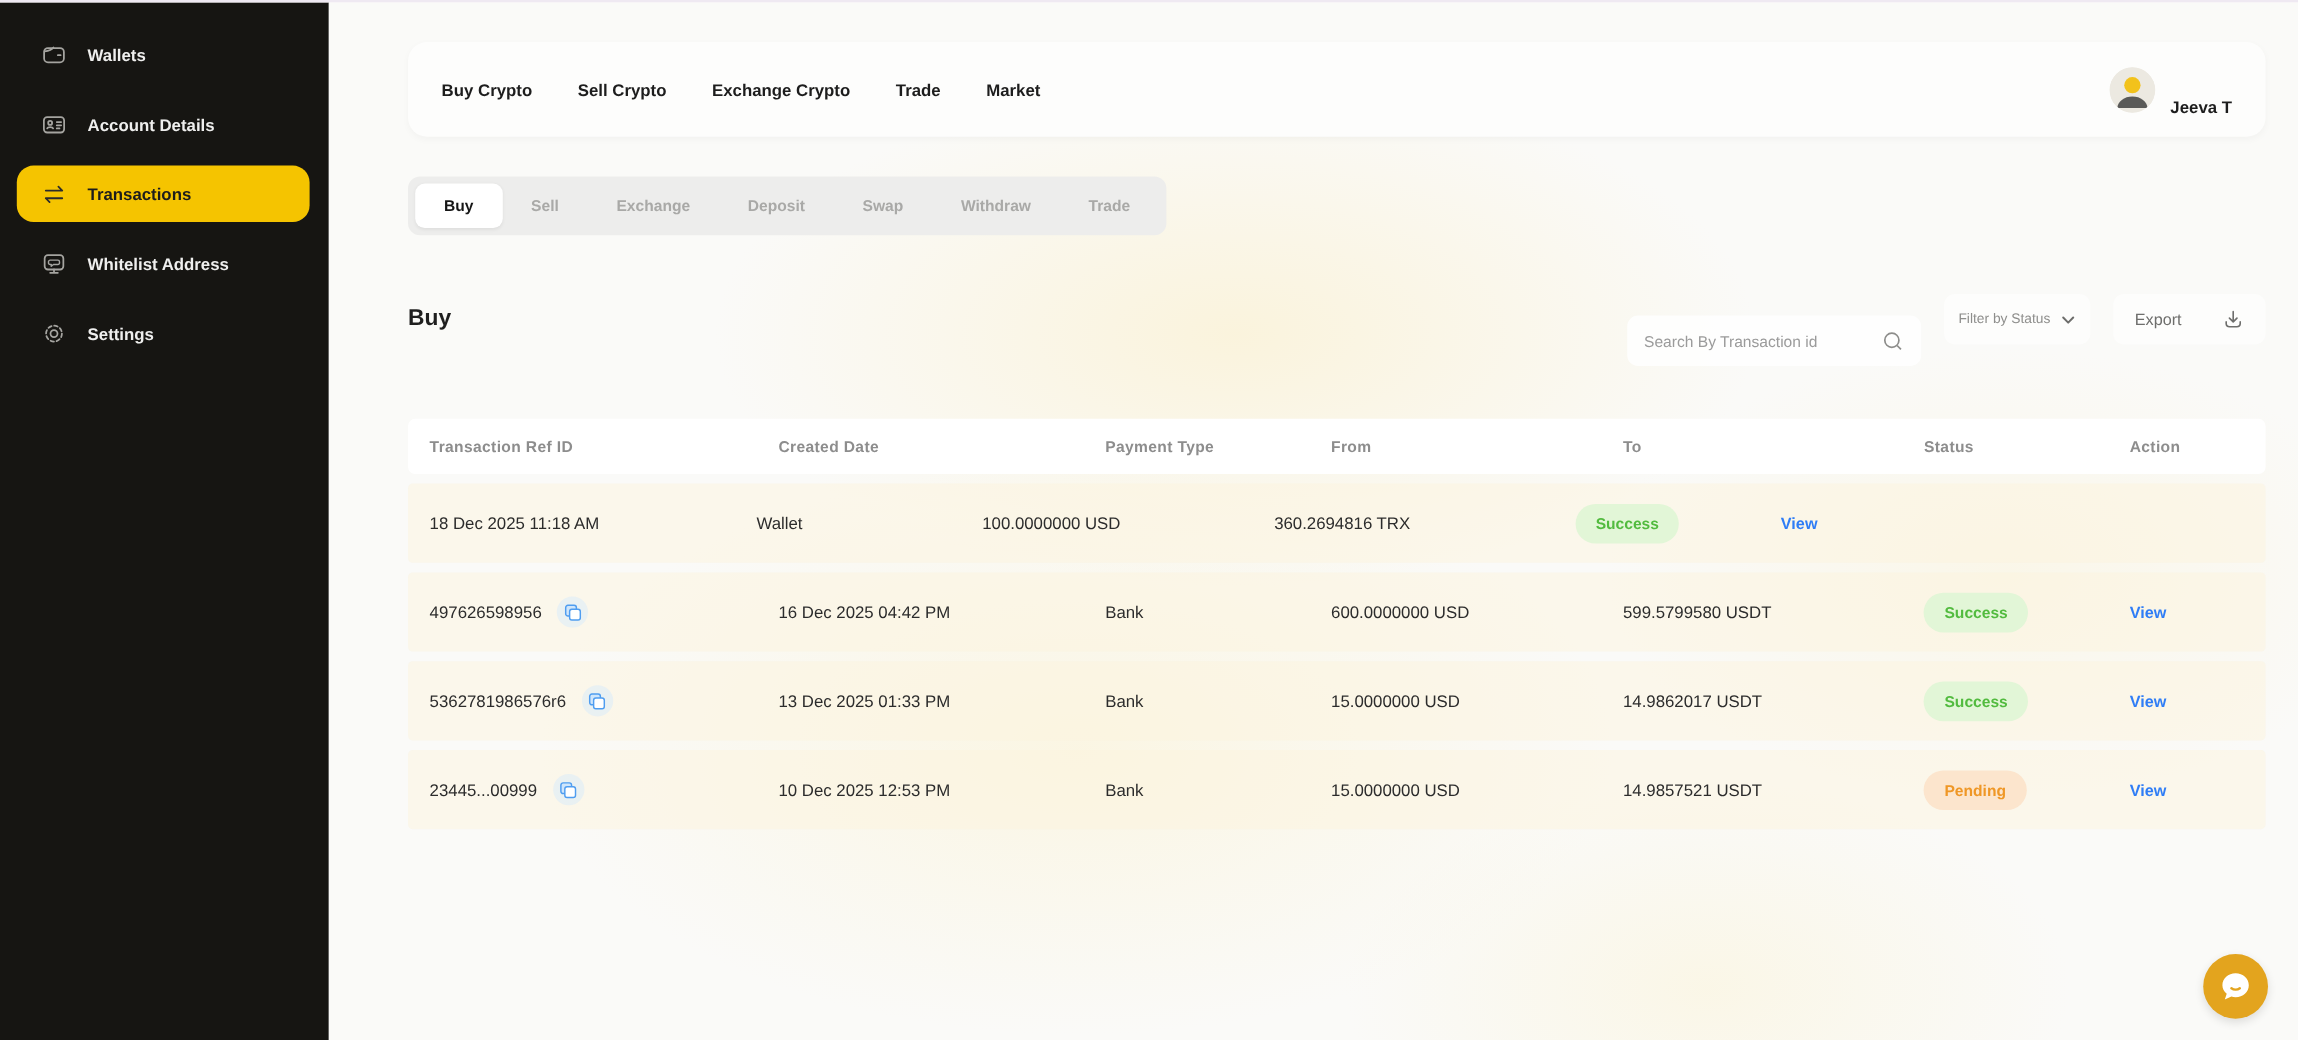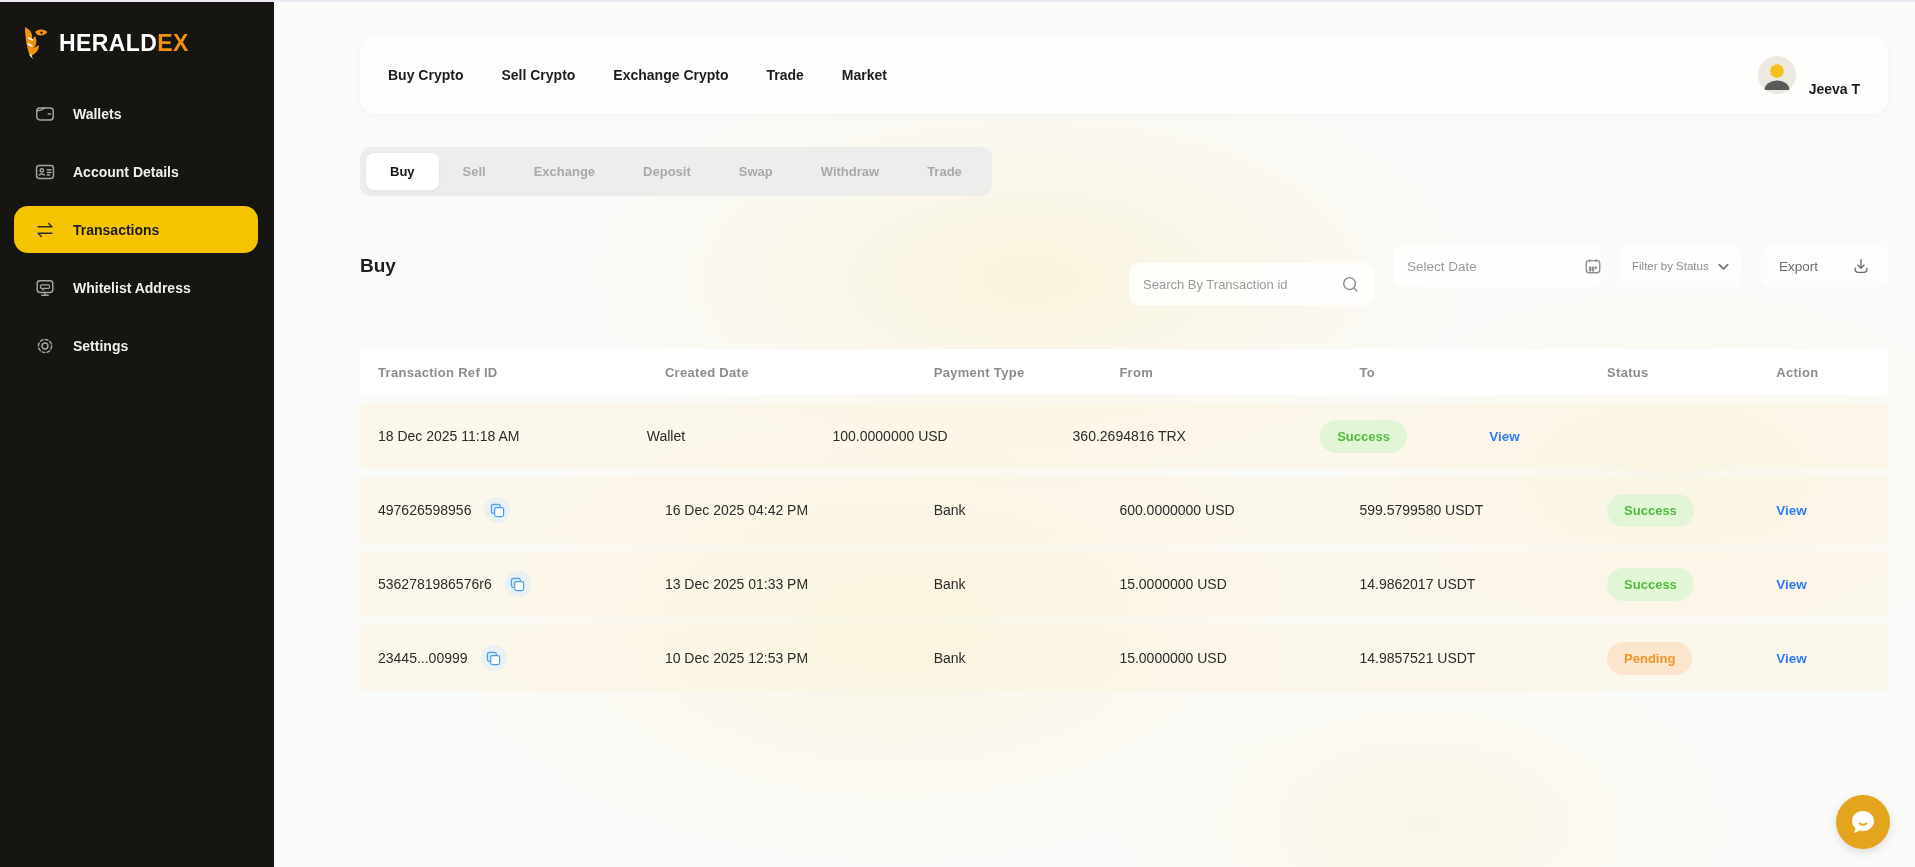--- a/index.html
+++ b/index.html
@@ -17,21 +17,20 @@
   .nav-item.active .nav-icon { color:#2b2b2b; }
 
   
   .main { position:relative; flex:1; overflow:hidden;
     background:
       radial-gradient(620px 300px at 46% 32%, rgba(250,238,198,.55), transparent 70%),
       radial-gradient(640px 340px at 38% 72%, rgba(251,242,210,.55), transparent 70%),
       radial-gradient(460px 260px at 85% 55%, rgba(250,242,214,.45), transparent 72%),
       radial-gradient(420px 240px at 70% 95%, rgba(251,243,214,.5), transparent 72%),
       #fafaf8;
-    padding-left: 20px;
   }
 
   .topnav-card { margin:33px 27px 0 66px; height:79px; background:#fdfdfc; border-radius:16px;
     display:flex; align-items:center; padding:0 28px; box-shadow:0 2px 6px rgba(40,40,40,.03); }
   .topnav-items { display:flex; align-items:center; gap:38px; }
   .topnav-item { font-size:14px; font-weight:700; color:#1d1d1d; cursor:pointer; }
   .topnav-user { margin-left:auto; display:flex; align-items:center; gap:13px; cursor:pointer; }
   .avatar { width:38px; height:38px; border-radius:50%; background:#ece9e1; overflow:hidden; position:relative; }
   .topnav-user .user-name { font-size:14px; font-weight:700; color:#1d1d1d;margin-top:28px; }
 
@@ -79,32 +78,20 @@
   .chat-fab { position:absolute; right:25px; bottom:18px; width:54px; height:54px; border-radius:50%;
     background:#E3A41E; display:flex; align-items:center; justify-content:center; cursor:pointer;
     box-shadow:0 3px 8px rgba(0,0,0,.12); }
 </style>
 </head>
 <body>
 
 <div class="app">
 
   <aside class="sidebar">
-    <div class="logo">
-      <span style="display:flex;">
-        <svg width="30" height="34" viewBox="0 0 30 34">
-          <path d="M5 1 C11 4 13 8 12 14 L15 10 C17 14 17 18 14 22 L19 19 C19 24 16 28 10 30 C7.5 24 5 12 5 1 Z" fill="#F0920E"></path>
-          <path d="M15 6 C19 2.5 24.5 3 27.5 6 C25.5 9 21.5 10 17.5 9 Z" fill="#F0920E"></path>
-          <circle cx="21.5" cy="6.6" r="1.2" fill="#161512"></circle>
-          <path d="M8.5 12 L12.5 14 M8 18 L12 20" stroke="#ffffff" stroke-width="1.4" stroke-linecap="round"></path>
-          <path d="M9.5 29.5 L13 33 L11 27.5 Z" fill="#ffffff" opacity=".85"></path>
-        </svg>
-      </span>
-      <span class="logo-text"><span>HERALD</span><span class="logo-accent">EX</span></span>
-    </div>
     <nav id="sidebar-nav">
         <div class="nav-item">
           <span class="nav-icon">
             <svg width="22" height="22" viewBox="0 0 24 24" fill="none" stroke="currentColor" stroke-width="1.6" stroke-linecap="round" stroke-linejoin="round">
               <rect x="3" y="5.5" width="18" height="13" rx="3.5"></rect>
               <path d="M15.5 12 h2.5"></path>
               <path d="M3.5 8.5 c5-.5 7-2 8-3.5"></path>
             </svg>
           </span>
           <span>Wallets</span>
@@ -189,34 +176,20 @@
 
       <div class="content-head">
         <h1 class="section-title">Buy</h1>
         <div class="filters">
           <div class="fbox search-box">
             <input type="text" placeholder="Search By Transaction id" style="">
             <span class="ficon">
               <svg width="19" height="19" viewBox="0 0 20 20" fill="none" stroke="#8d8d8b" stroke-width="1.5">
                 <circle cx="9" cy="9" r="6.2"></circle>
                   <path d="M13.6 13.6 L17 17"></path>
-              </svg>
-            </span>
-          </div>
-          <div class="fbox date-box">
-            <input type="text" placeholder="Select Date" style="">
-            <span class="ficon">
-              <svg width="18" height="18" viewBox="0 0 20 20" fill="none" stroke="#8d8d8b" stroke-width="1.5">
-                <rect x="2.5" y="4" width="15" height="13.5" rx="3"></rect>
-                <path d="M6.5 2.5 v3 M13.5 2.5 v3"></path>
-                <circle cx="6.8" cy="12" r=".8" fill="#8d8d8b"></circle>
-                  <circle cx="10" cy="12" r=".8" fill="#8d8d8b"></circle>
-                  <circle cx="13.2" cy="12" r=".8" fill="#8d8d8b"></circle>
-                <circle cx="6.8" cy="14.7" r=".8" fill="#8d8d8b"></circle>
-                  <circle cx="10" cy="14.7" r=".8" fill="#8d8d8b"></circle>
               </svg>
             </span>
           </div>
           <div class="fbox status-box">
             <span class="flabel">Filter by Status</span>
             <span class="ficon">
               <svg width="13" height="13" viewBox="0 0 14 14" fill="none" stroke="#6e6e6c" stroke-width="1.8" stroke-linecap="round" stroke-linejoin="round">
                 <path d="M2.5 5 L7 9.5 L11.5 5"></path>
               </svg>
             </span>

